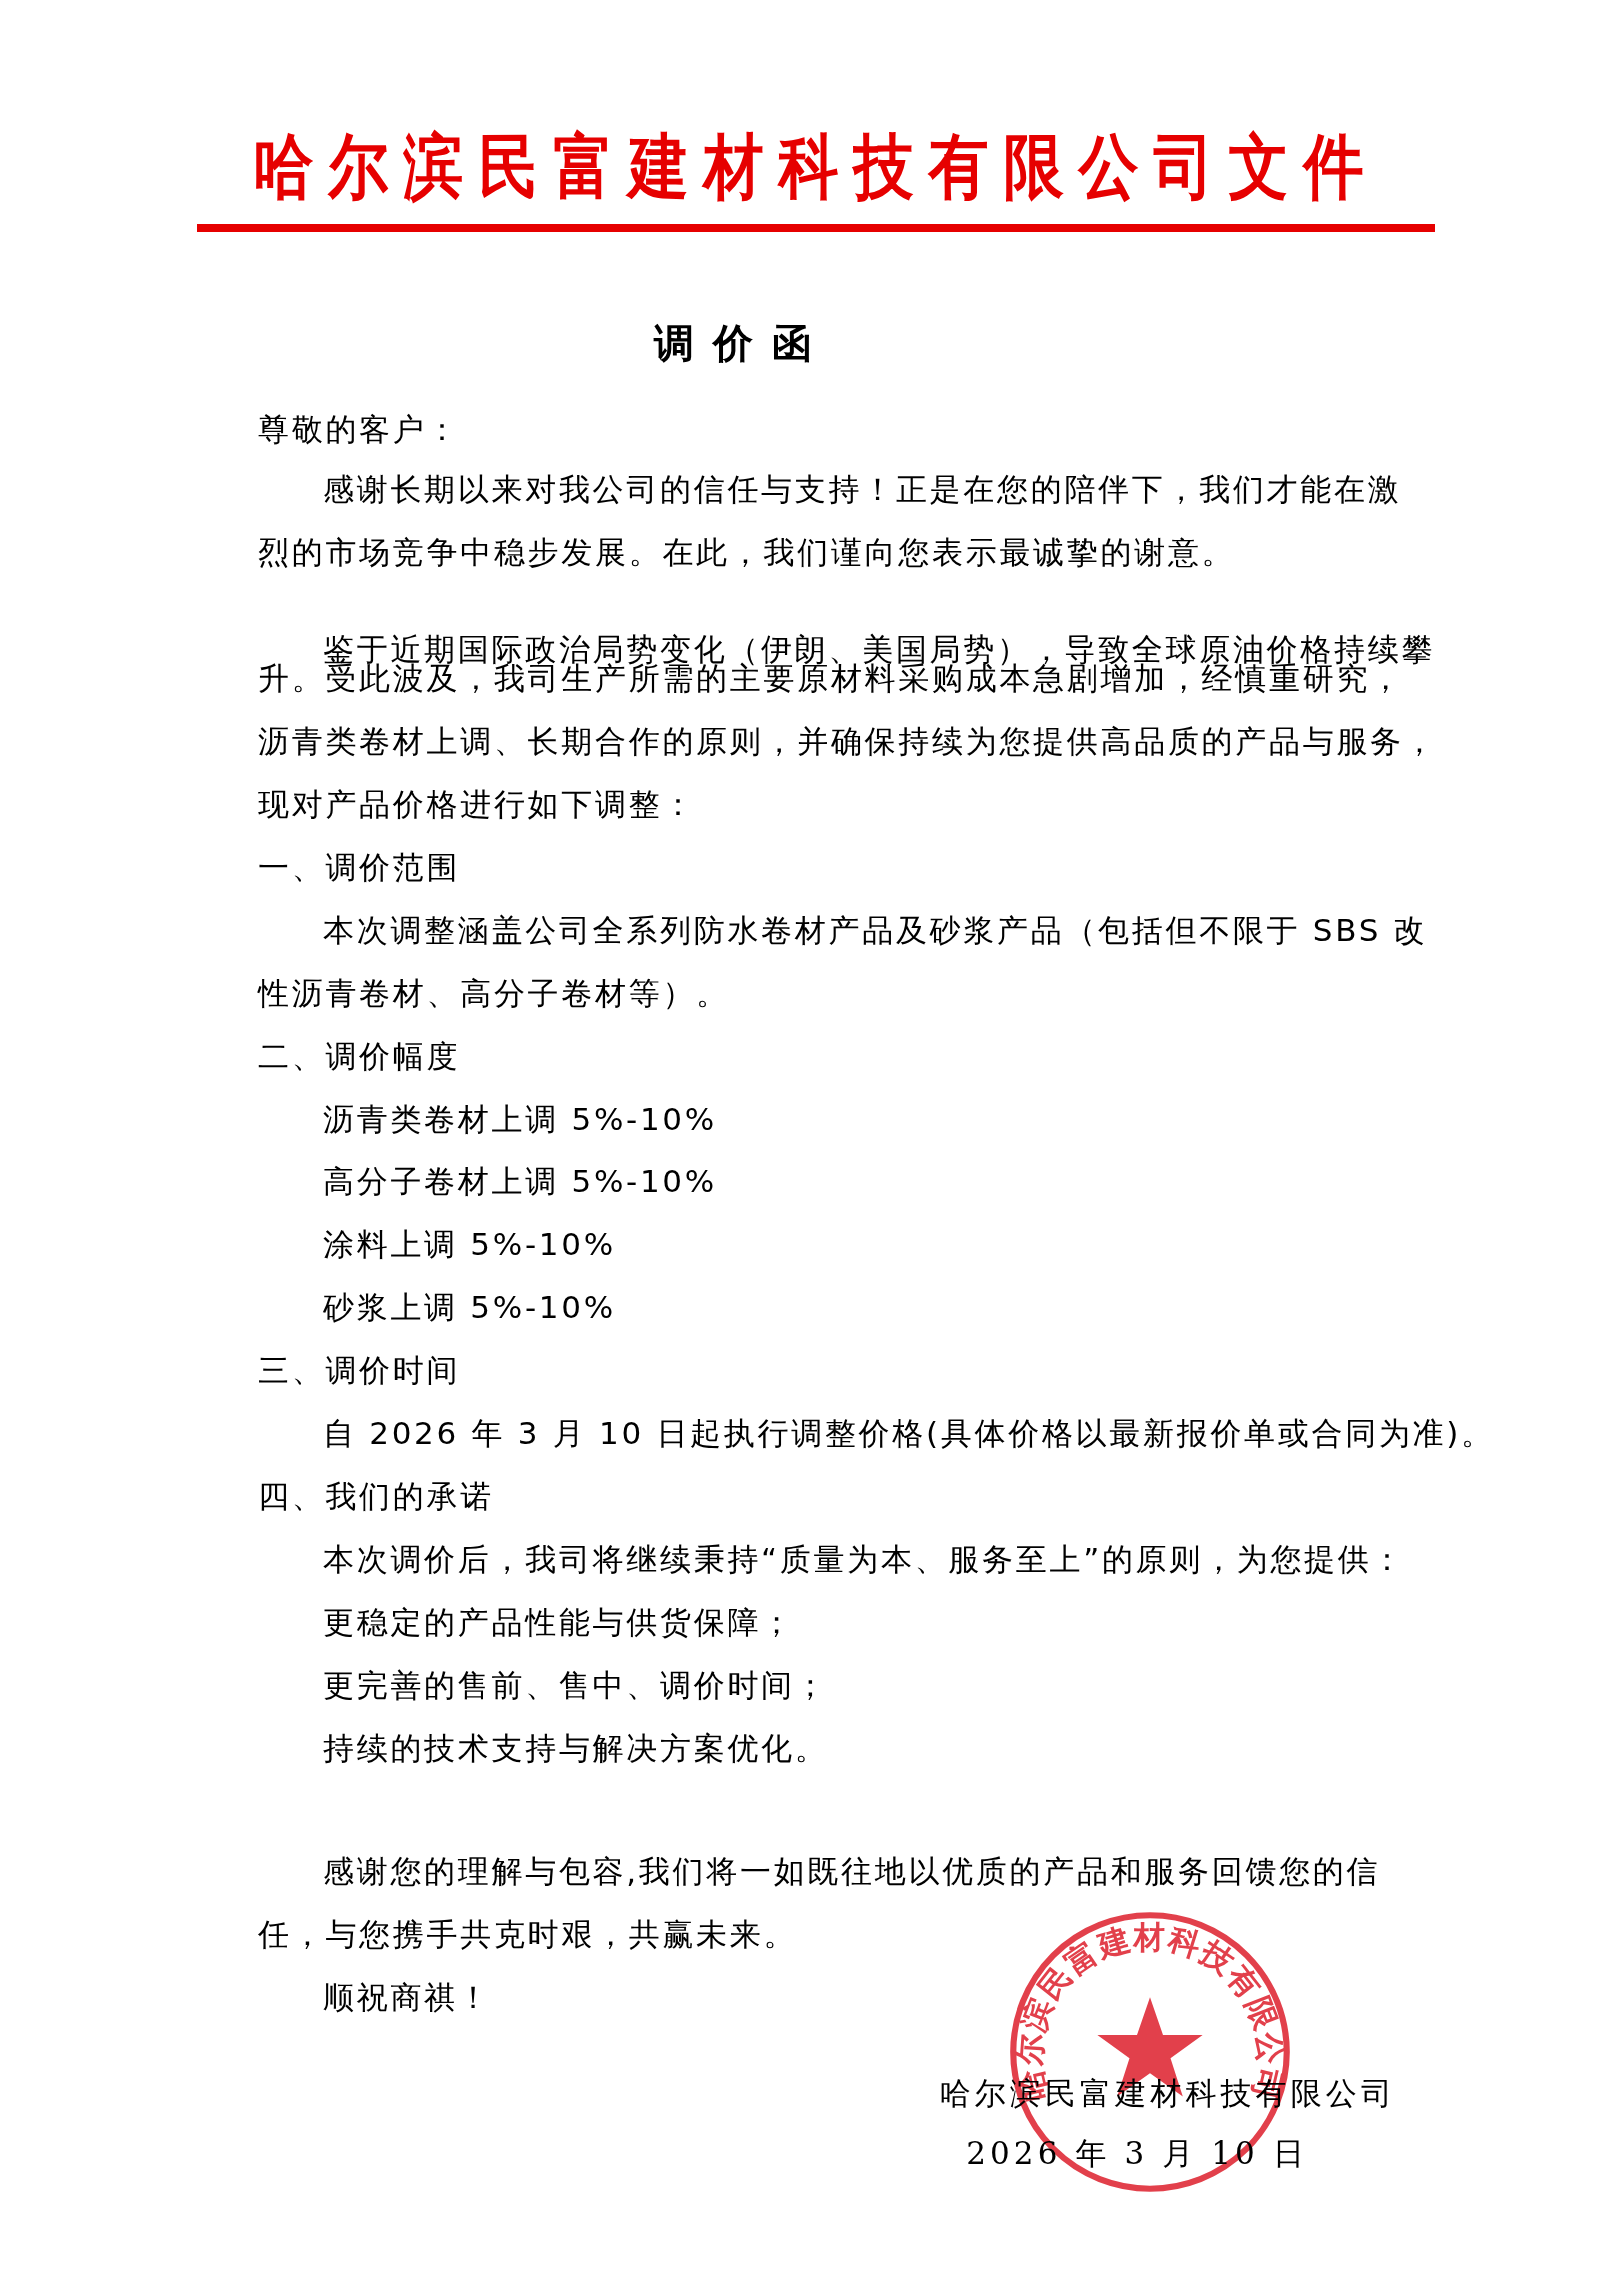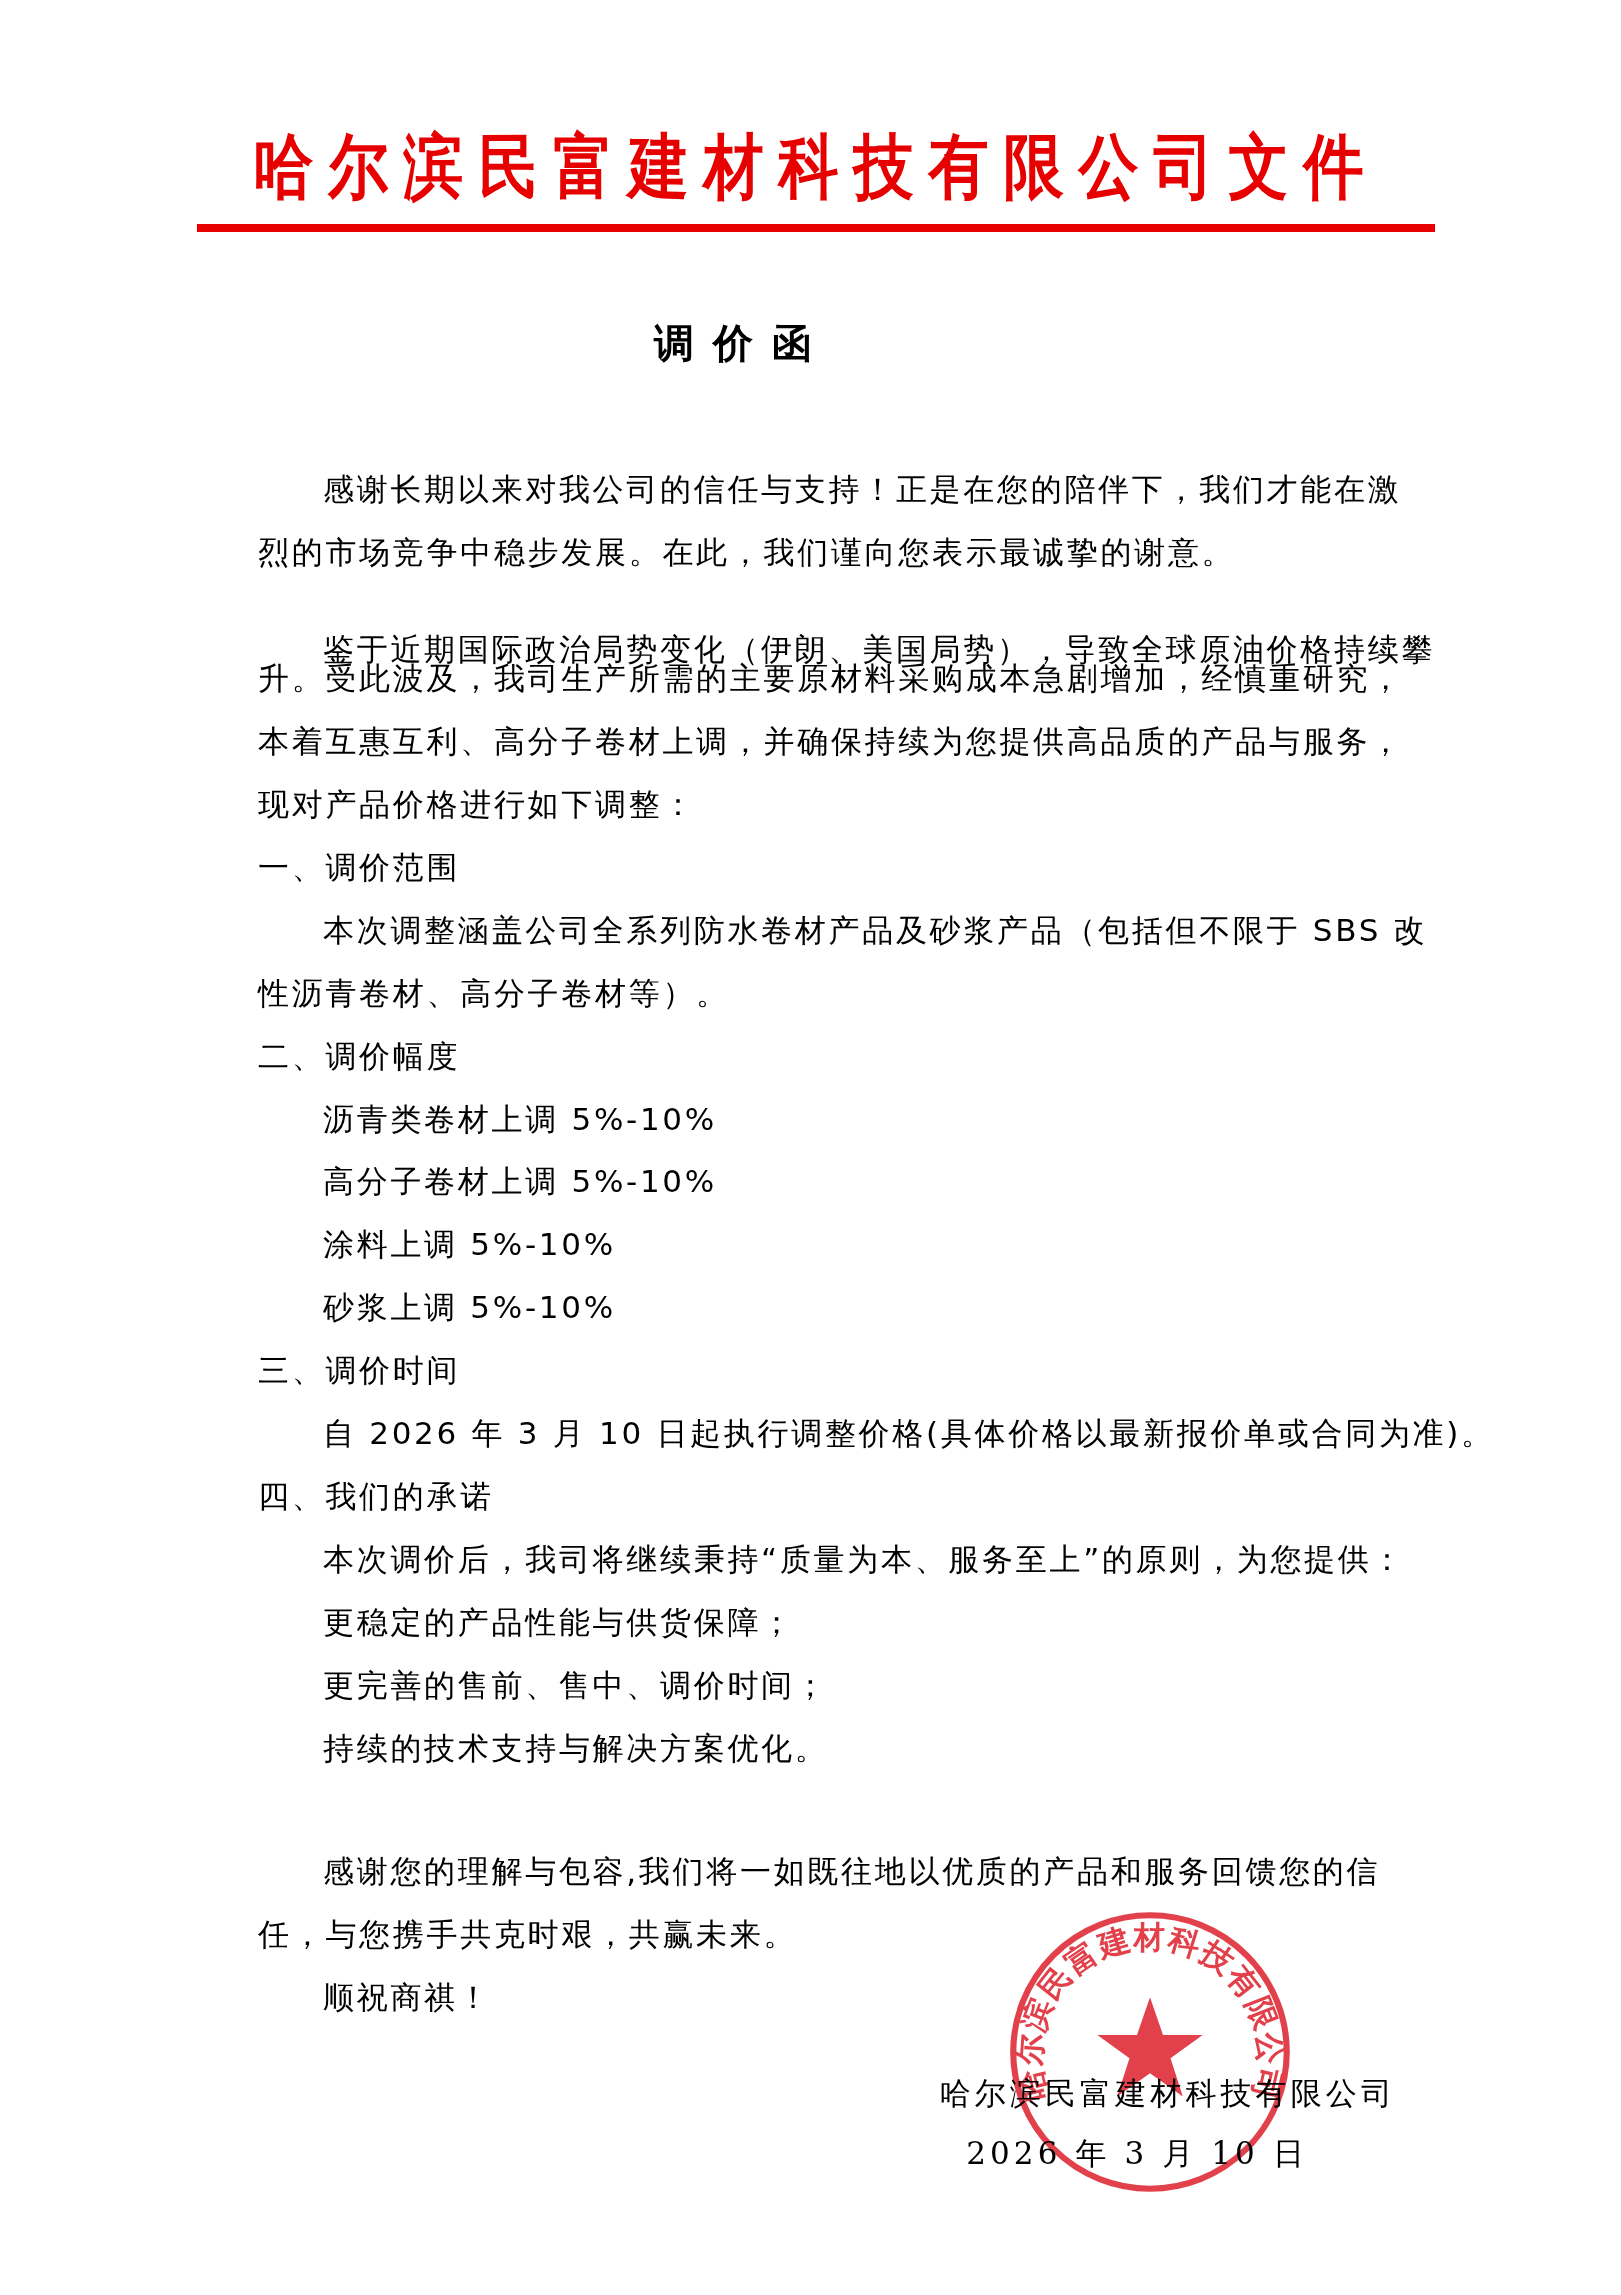--- a/index.html
+++ b/index.html
@@ -92,30 +92,31 @@
 </head>
 <body>
 
 <div class="page">
 
   <div class="red-title">哈尔滨民富建材科技有限公司文件</div>
   <div class="red-rule"></div>
 
   <div class="doc-title">调价函</div>
 
+  <div class="body-line" style="top:409px;">尊敬的客户：</div>
 
   <div>
     <div class="body-line indent" style="top:469px;">感谢长期以来对我公司的信任与支持！正是在您的陪伴下，我们才能在激</div>
     <div class="body-line" style="top:532px;">烈的市场竞争中稳步发展。在此，我们谨向您表示最诚挚的谢意。</div>
   </div>
 
   <div>
     <div class="body-line indent" style="top:595px;margin-top:34px;">鉴于近期国际政治局势变化（伊朗、美国局势），导致全球原油价格持续攀</div>
     <div class="body-line" style="top:658px;">升。受此波及，我司生产所需的主要原材料采购成本急剧增加，经慎重研究，</div>
-    <div class="body-line" style="top:721px;">本着互惠互利、高分子卷材上调，并确保持续为您提供高品质的产品与服务，</div>
+    <div class="body-line" style="top:721px;">沥青类卷材上调、长期合作的原则，并确保持续为您提供高品质的产品与服务，</div>
     <div class="body-line" style="top:784px;">现对产品价格进行如下调整：</div>
   </div>
 
   <div>
     <div class="body-line heading" style="top:847px;">一、调价范围</div>
     <div class="body-line indent" style="top:910px;">本次调整涵盖公司全系列防水卷材产品及砂浆产品（包括但不限于 SBS 改</div>
     <div class="body-line" style="top:973px;">性沥青卷材、高分子卷材等）。</div>
   </div>
 
   <div>

